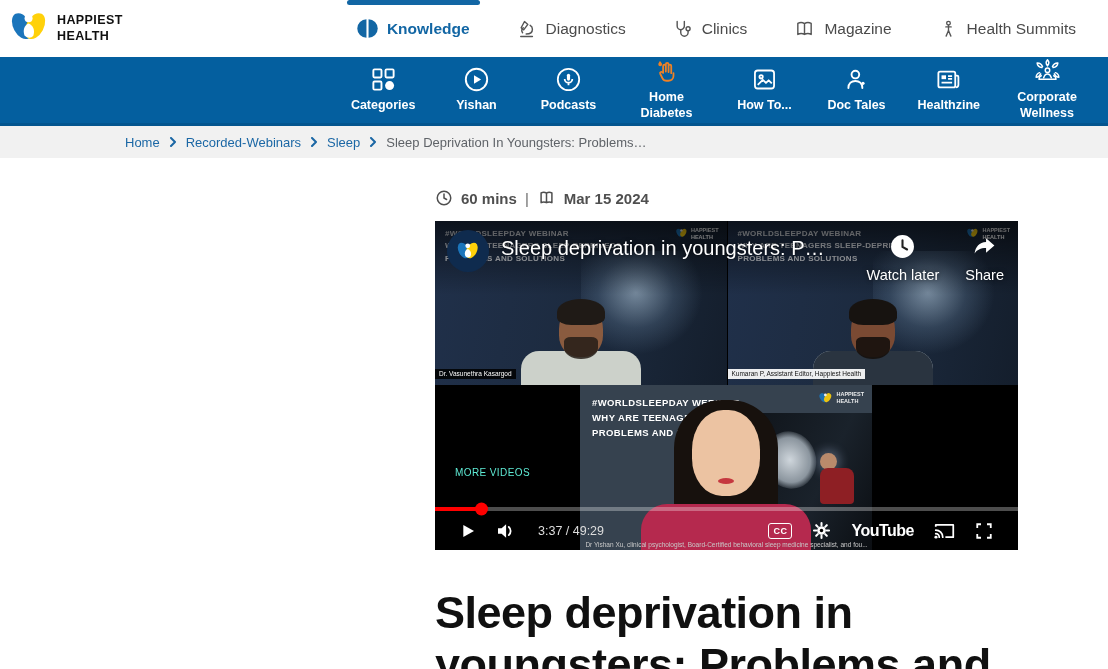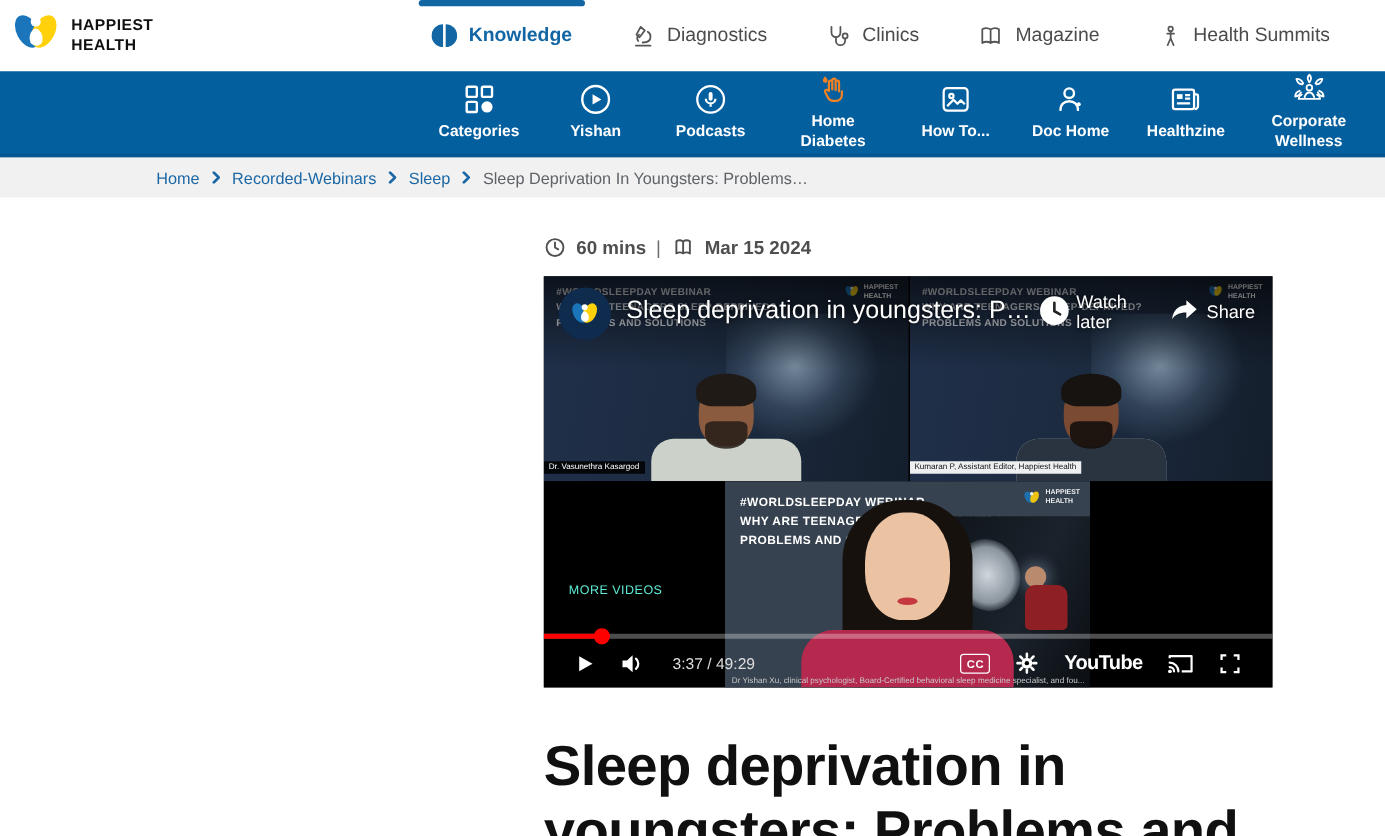--- a/index.html
+++ b/index.html
@@ -5,21 +5,21 @@
   * { margin:0; padding:0; box-sizing:border-box; }
   html,body { width:1108px; height:669px; overflow:hidden; background:#fff;
     font-family:"Liberation Sans", sans-serif; }
 
   
   .site-header { height:57px; display:flex; align-items:center; background:#fff; }
   .brand { display:flex; align-items:center; gap:7px; padding-left:8px; }
   .brand-text { font-weight:800; font-size:12.5px; line-height:1.25; color:#111;
     letter-spacing:.4px; }
   .top-nav { display:flex; align-items:center; gap:47px; margin-left:auto;
-    padding-right:44px; height:100%; }
+    padding-right:32px; height:100%; }
   .nav-item { position:relative; display:flex; align-items:center; gap:9px;
     height:100%; cursor:pointer; color:#4b4b4b; font-size:15.5px; }
   .nav-item svg { display:block; }
   .nav-item.active { color:#1266a4; font-weight:700; }
   .nav-item.active::before { content:""; position:absolute; top:0; left:-10px;
     right:-10px; height:5px; background:#1266a4; border-radius:4px; }
 
   
   .subnav { height:69px; background:#045f9f; display:flex; align-items:center;
     justify-content:flex-end; gap:30px; padding-right:24px;
@@ -105,21 +105,21 @@
   .yt-top-overlay { position:absolute; top:0; left:0; right:0; height:74px;
     background:linear-gradient(rgba(0,0,0,.62), rgba(0,0,0,0)); display:flex;
     align-items:flex-start; padding:9px 14px 0 12px; z-index:6; }
   .yt-avatar { width:42px; height:42px; border-radius:50%; background:#0f2b4e;
     display:flex; align-items:center; justify-content:center; flex:0 0 auto;
     cursor:pointer; }
   .yt-title { margin-left:12px; margin-top:7px; color:#fff; font-size:20px;
     white-space:nowrap; overflow:hidden; text-overflow:ellipsis; max-width:330px;
     text-shadow:0 0 4px rgba(0,0,0,.7); cursor:pointer; }
   .yt-actions { margin-left:auto; display:flex; gap:26px; margin-top:4px; }
-  .yt-action { display:flex; flex-direction:row; align-items:center; gap:5px;
+  .yt-action { display:flex; flex-direction:column; align-items:center; gap:5px;
     color:#fff; font-size:14.5px; cursor:pointer; text-shadow:0 0 4px rgba(0,0,0,.7);justify-content:center; }
 
   .yt-caption { position:absolute; bottom:2px; left:0; right:0; text-align:center;
     color:#c9c9c9; font-size:6.5px; z-index:7; }
   .yt-progress { position:absolute; left:0; right:0; bottom:39px; height:4px;
     background:rgba(255,255,255,.3); z-index:8; cursor:pointer; }
   .yt-played { height:100%; background:#f00; position:relative; }
   .yt-knob { position:absolute; right:-6px; top:50%; transform:translateY(-50%);
     width:13px; height:13px; border-radius:50%; background:#f00; }
   .yt-controls { position:absolute; left:0; right:0; bottom:0; height:39px;
@@ -261,21 +261,21 @@
     <span>How To...</span>
   </div>
   <div class="sub-item">
     <span>
       <svg width="27" height="27" viewBox="0 0 24 24" fill="none" stroke="#fff" stroke-width="1.7" stroke-linecap="round">
         <circle cx="11" cy="7.6" r="3.4"></circle>
         <path d="M4.8 19.5 c0-4 2.8-6.2 6.2-6.2 s6.2 2.2 6.2 6.2"></path>
         <circle cx="17.8" cy="15.4" r="1.4" fill="#fff" stroke="none"></circle>
       </svg>
     </span>
-    <span>Doc Home</span>
+    <span>Doc Tales</span>
   </div>
   <div class="sub-item">
     <span>
       <svg width="27" height="27" viewBox="0 0 24 24" fill="none" stroke="#fff" stroke-width="1.6" stroke-linejoin="round">
         <rect x="3" y="5" width="15" height="14" rx="1.5"></rect>
         <path d="M18 8.5 h1.6 a1.2 1.2 0 0 1 1.2 1.2 v7 a2.3 2.3 0 0 1-2.3 2.3"></path>
         <rect x="5.8" y="8.3" width="4" height="3.4" fill="#fff" stroke="none"></rect>
         <path d="M11.6 9 h3.6 M11.6 11.4 h3.6 M5.8 14.8 h9.4"></path>
       </svg>
     </span>

